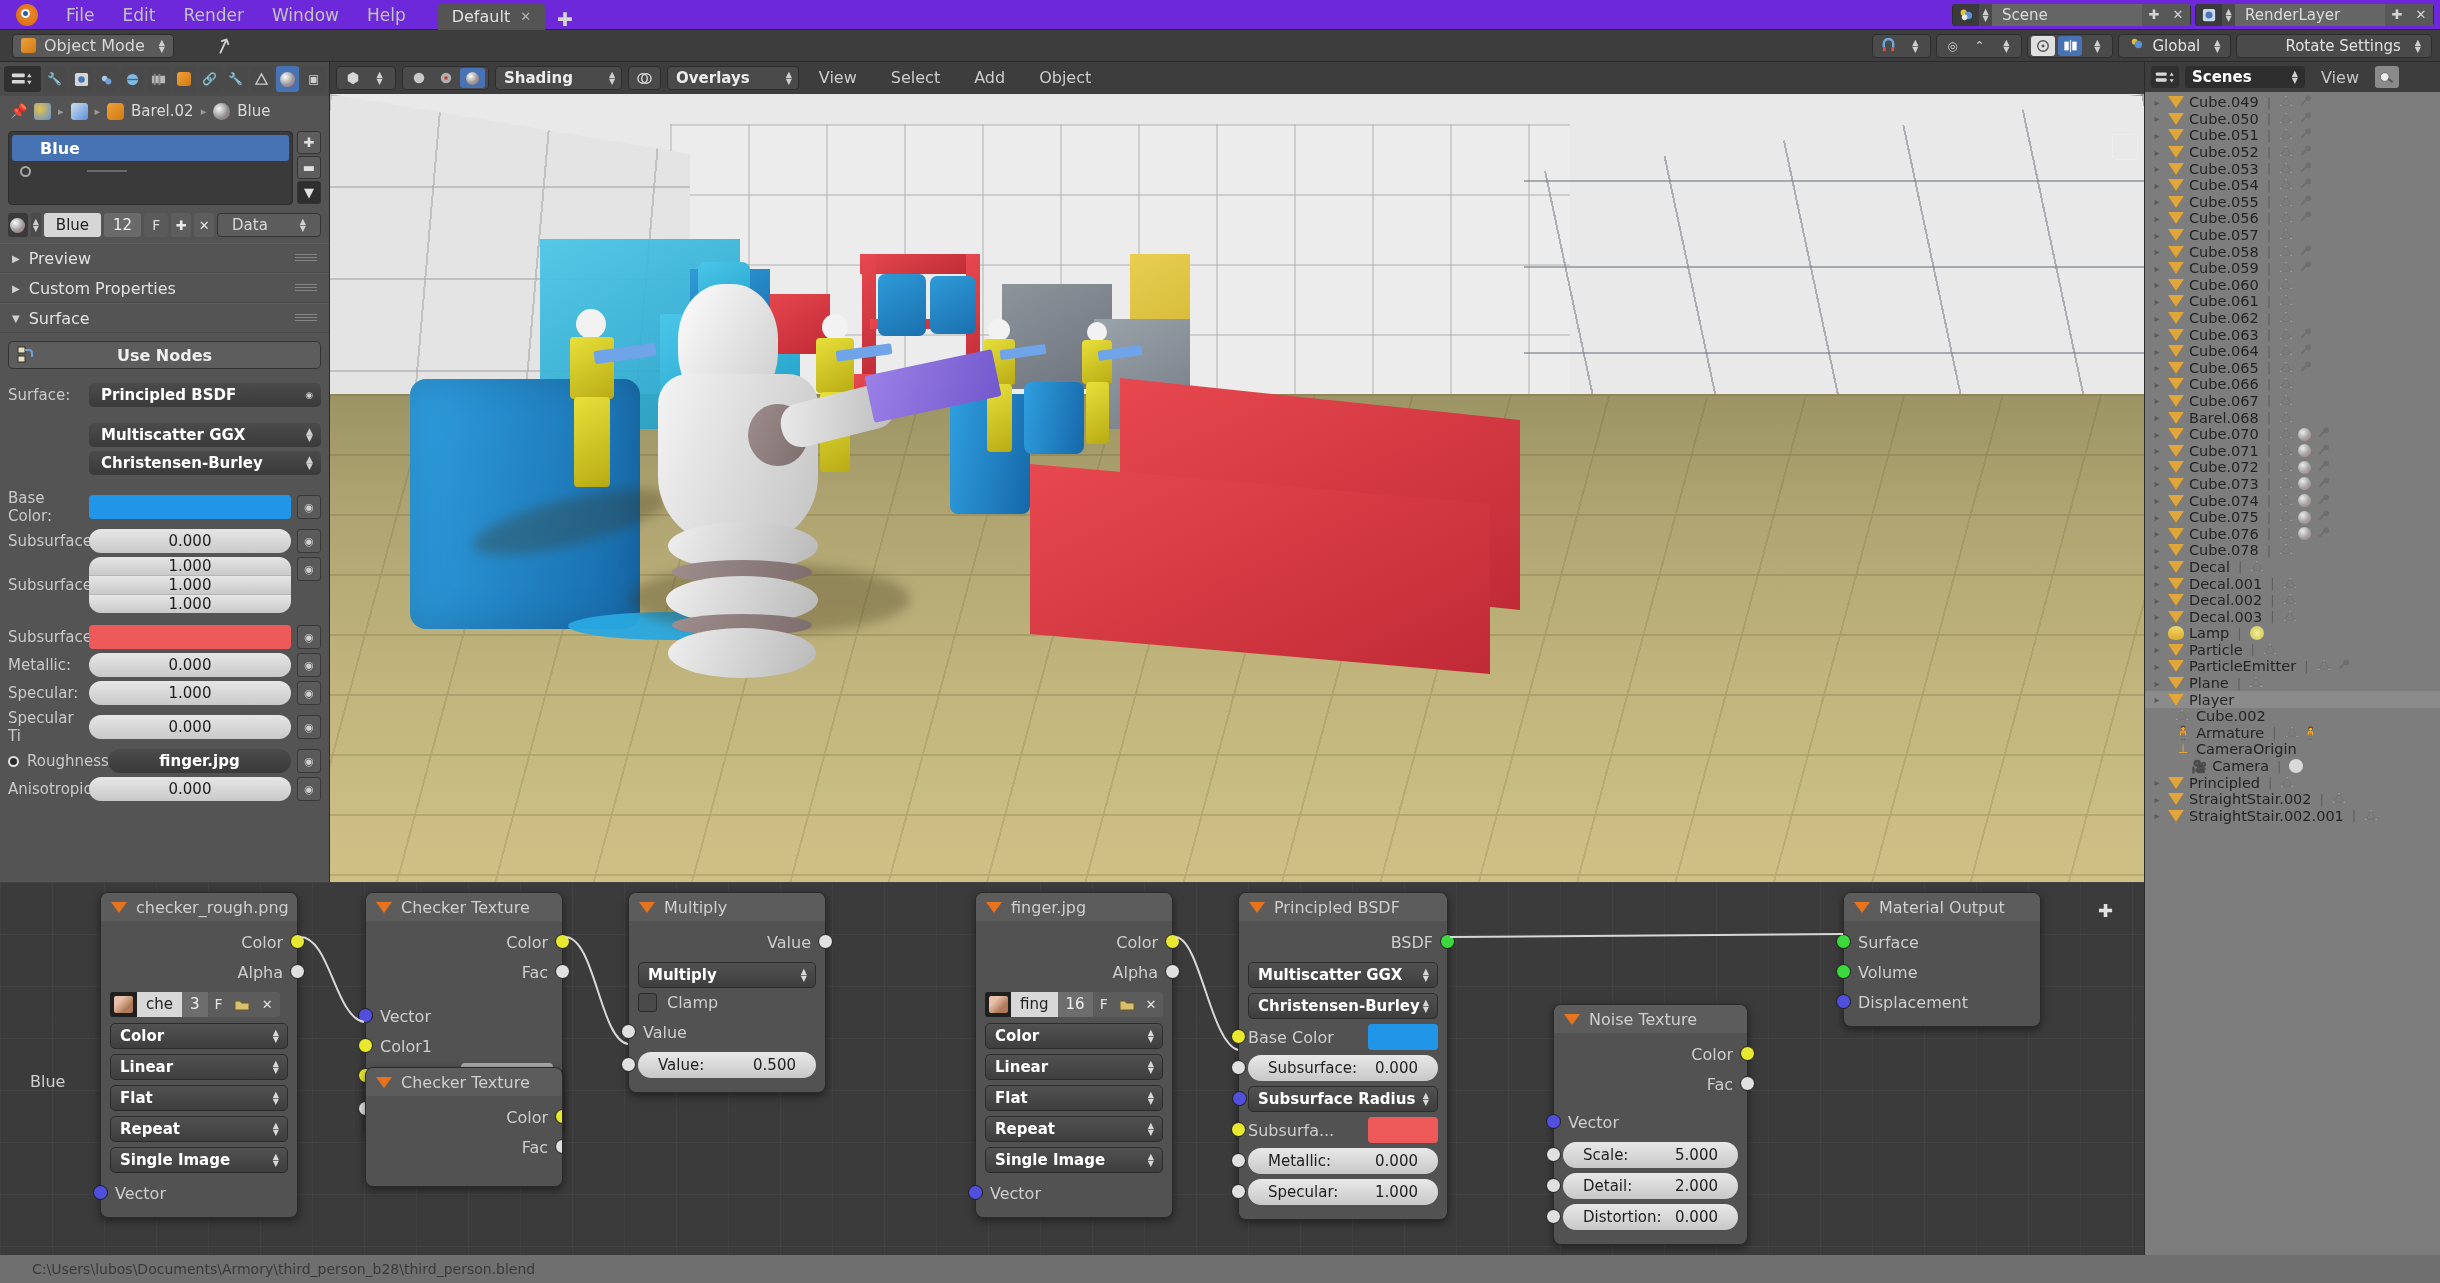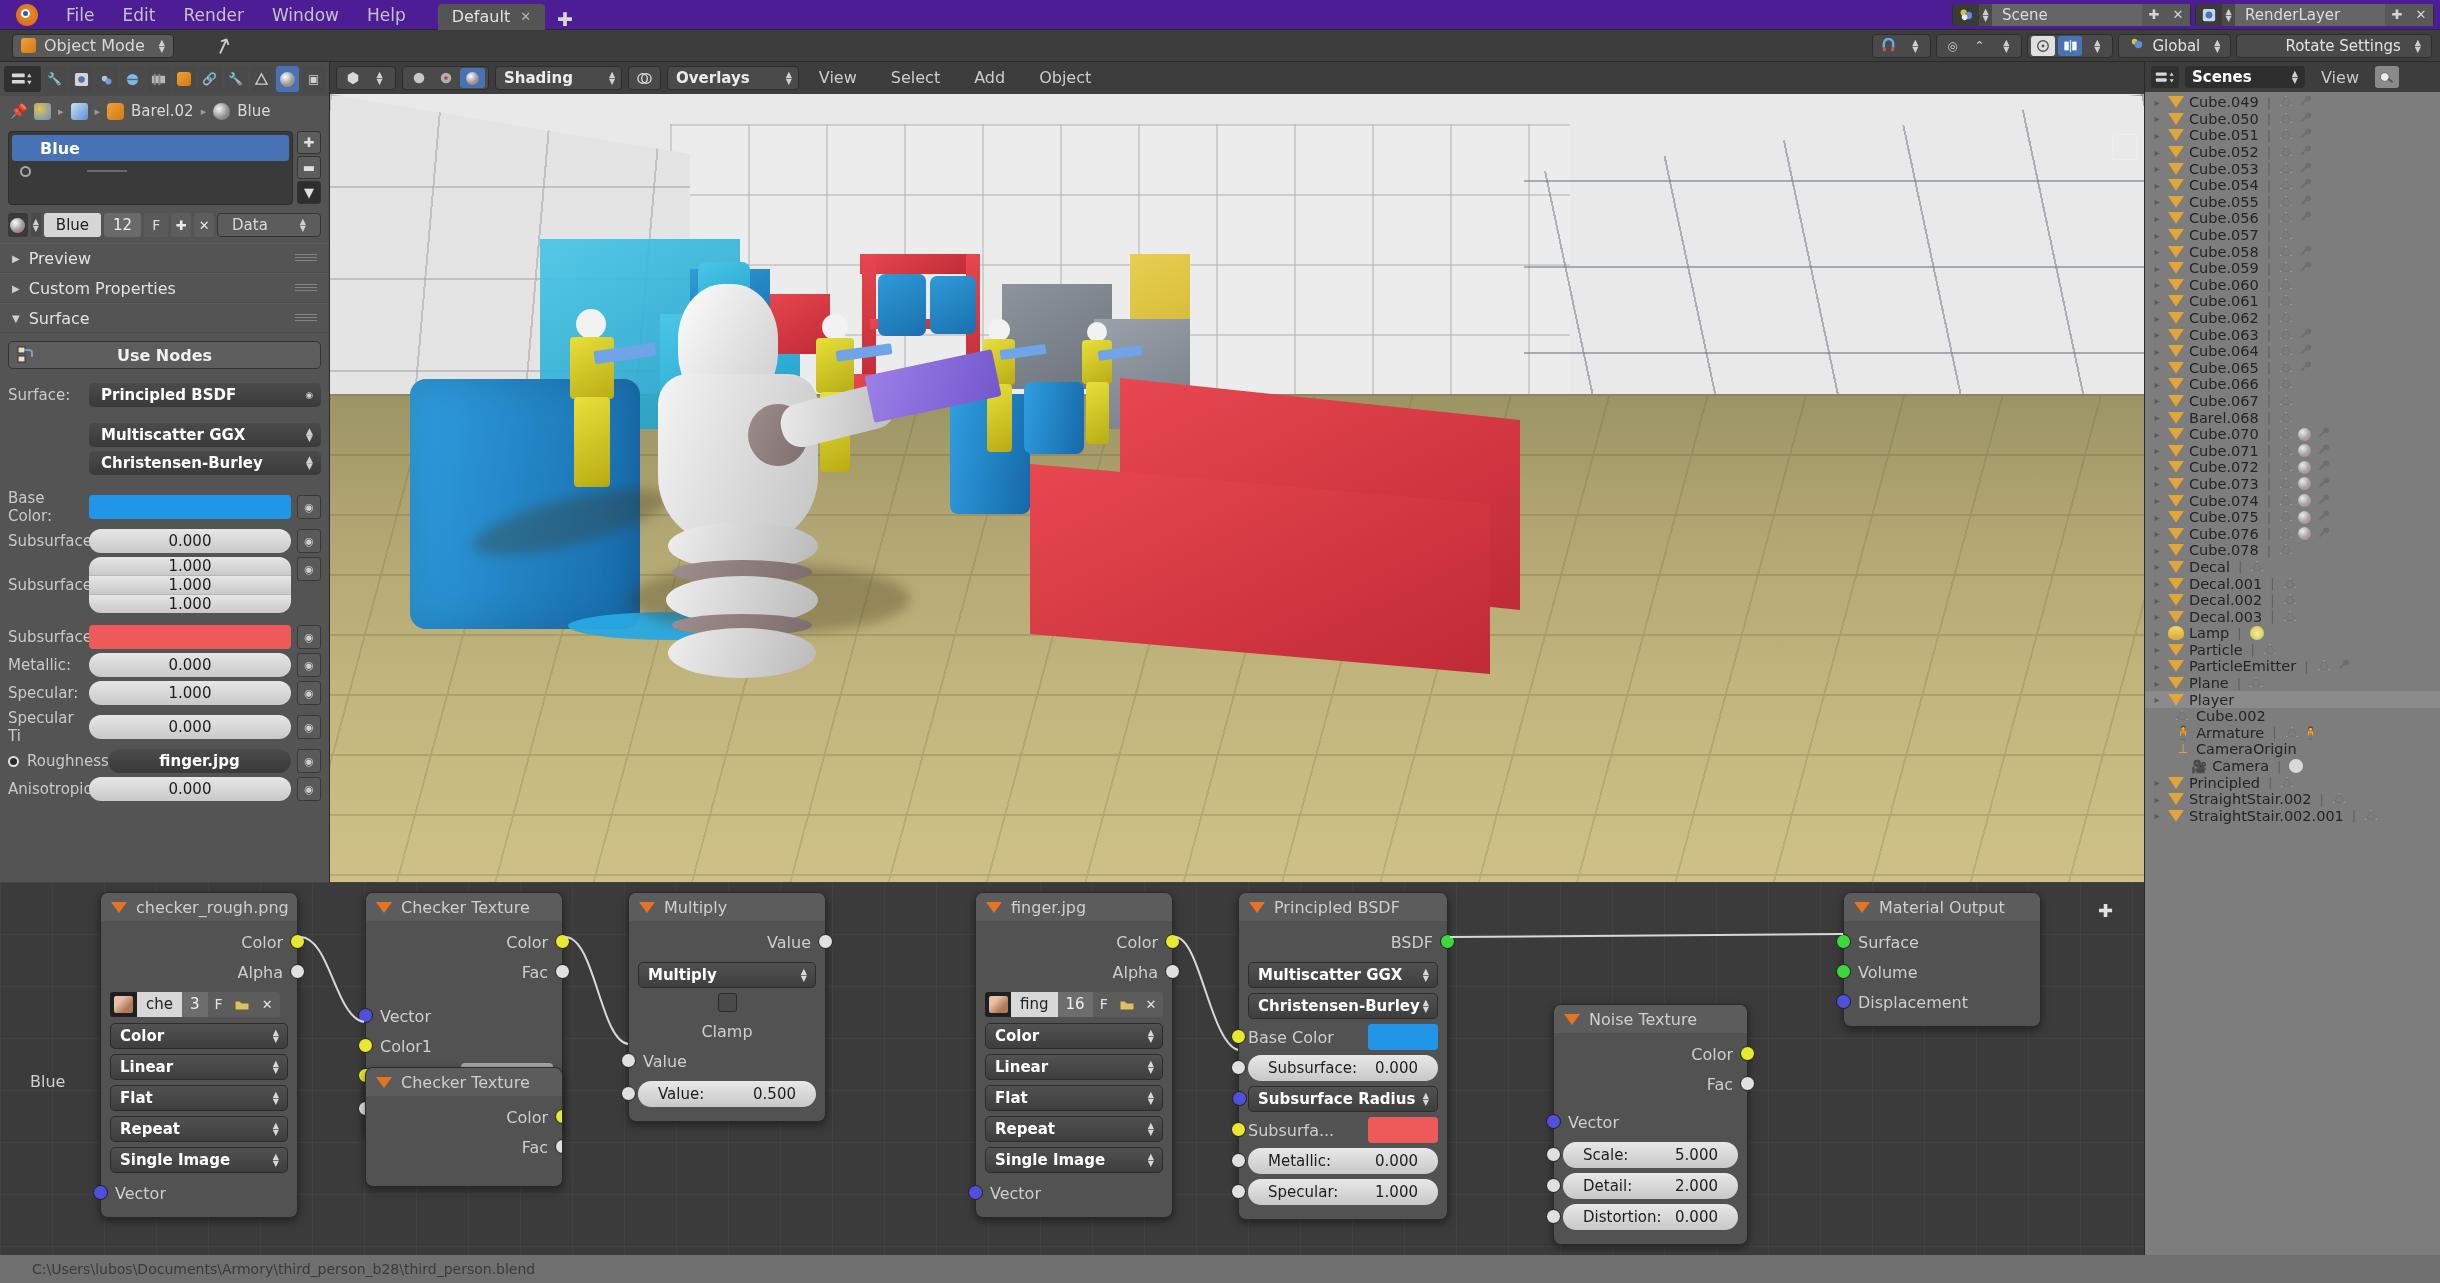--- a/index.html
+++ b/index.html
@@ -9,21 +9,21 @@
     font-family: "DejaVu Sans", sans-serif;
     font-size: 17px;
     color: #d8d8d8;
     overflow: hidden;
   }
   .app { position: relative; width: 2440px; height: 1283px; }
 
   
   .topbar {
     position: absolute; left:0; top:0; width:2440px; height:30px;
-    background:#4c1d95; display:flex; align-items:center;
+    background:#6d28d9; display:flex; align-items:center;
     border-bottom:1px solid #282828;
   }
   .blender-logo {
     width:22px; height:22px; margin-left:16px; margin-right:14px;
     border-radius:50%;
     background: radial-gradient(circle at 55% 45%, #eb8c2a 0%, #e0751a 60%, #b85a10 100%);
     position:relative;
   }
   .blender-logo:after{
     content:""; position:absolute; left:5px; top:5px; width:9px; height:9px;
@@ -258,21 +258,21 @@
     justify-content:center;font-size:13px;color:#e4e4e4;}
   .ni-b.last{border-radius:0 3px 3px 0;}
   .nd-drop{margin:5px 9px;height:26px;background:linear-gradient(to bottom,#515151,#3e3e3e);
     border:1px solid #2c2c2c;border-radius:5px;display:flex;align-items:center;
     padding:0 9px;font-size:15px;color:#ffffff;font-weight:bold;position:relative;}
   .nd-drop .ar{position:absolute;right:8px;display:flex;flex-direction:column;
     font-size:8px;line-height:7px;color:#d8d8d8;}
   .nd-slider{margin:5px 9px;height:26px;border-radius:13px;
     background:linear-gradient(to bottom,#e8e8e8,#c8c8c8);color:#1d1d1d;font-size:15px;
     display:flex;align-items:center;justify-content:space-between;padding:0 20px;position:relative;}
-  .nd-chk{display:flex;align-items:center;gap:10px;margin:5px 9px;font-size:16px;color:#cecece;flex-direction:column;}
+  .nd-chk{display:flex;align-items:center;gap:10px;margin:5px 9px;font-size:16px;color:#cecece;}
   .nd-chk i{width:19px;height:19px;background:#4a4a4a;border:1px solid #2a2a2a;border-radius:3px;display:block;}
   .nd-row-lab{display:flex;align-items:center;margin:5px 9px;gap:10px;position:relative;height:26px;}
   .nd-row-lab .lab{font-size:16px;color:#cecece;width:110px;}
   .nd-row-lab .sw{flex:1;height:26px;border-radius:4px;}
   .nd-swatch{margin:5px 9px;height:26px;width:92px;background:#a8a8a8;border-radius:4px;}
   .nd-plus{position:absolute;right:10px;top:8px;color:#e0e0e0;font-size:18px;}
 
   
   .outl{
     position:absolute;left:2144px;top:62px;right:0;bottom:28px;

